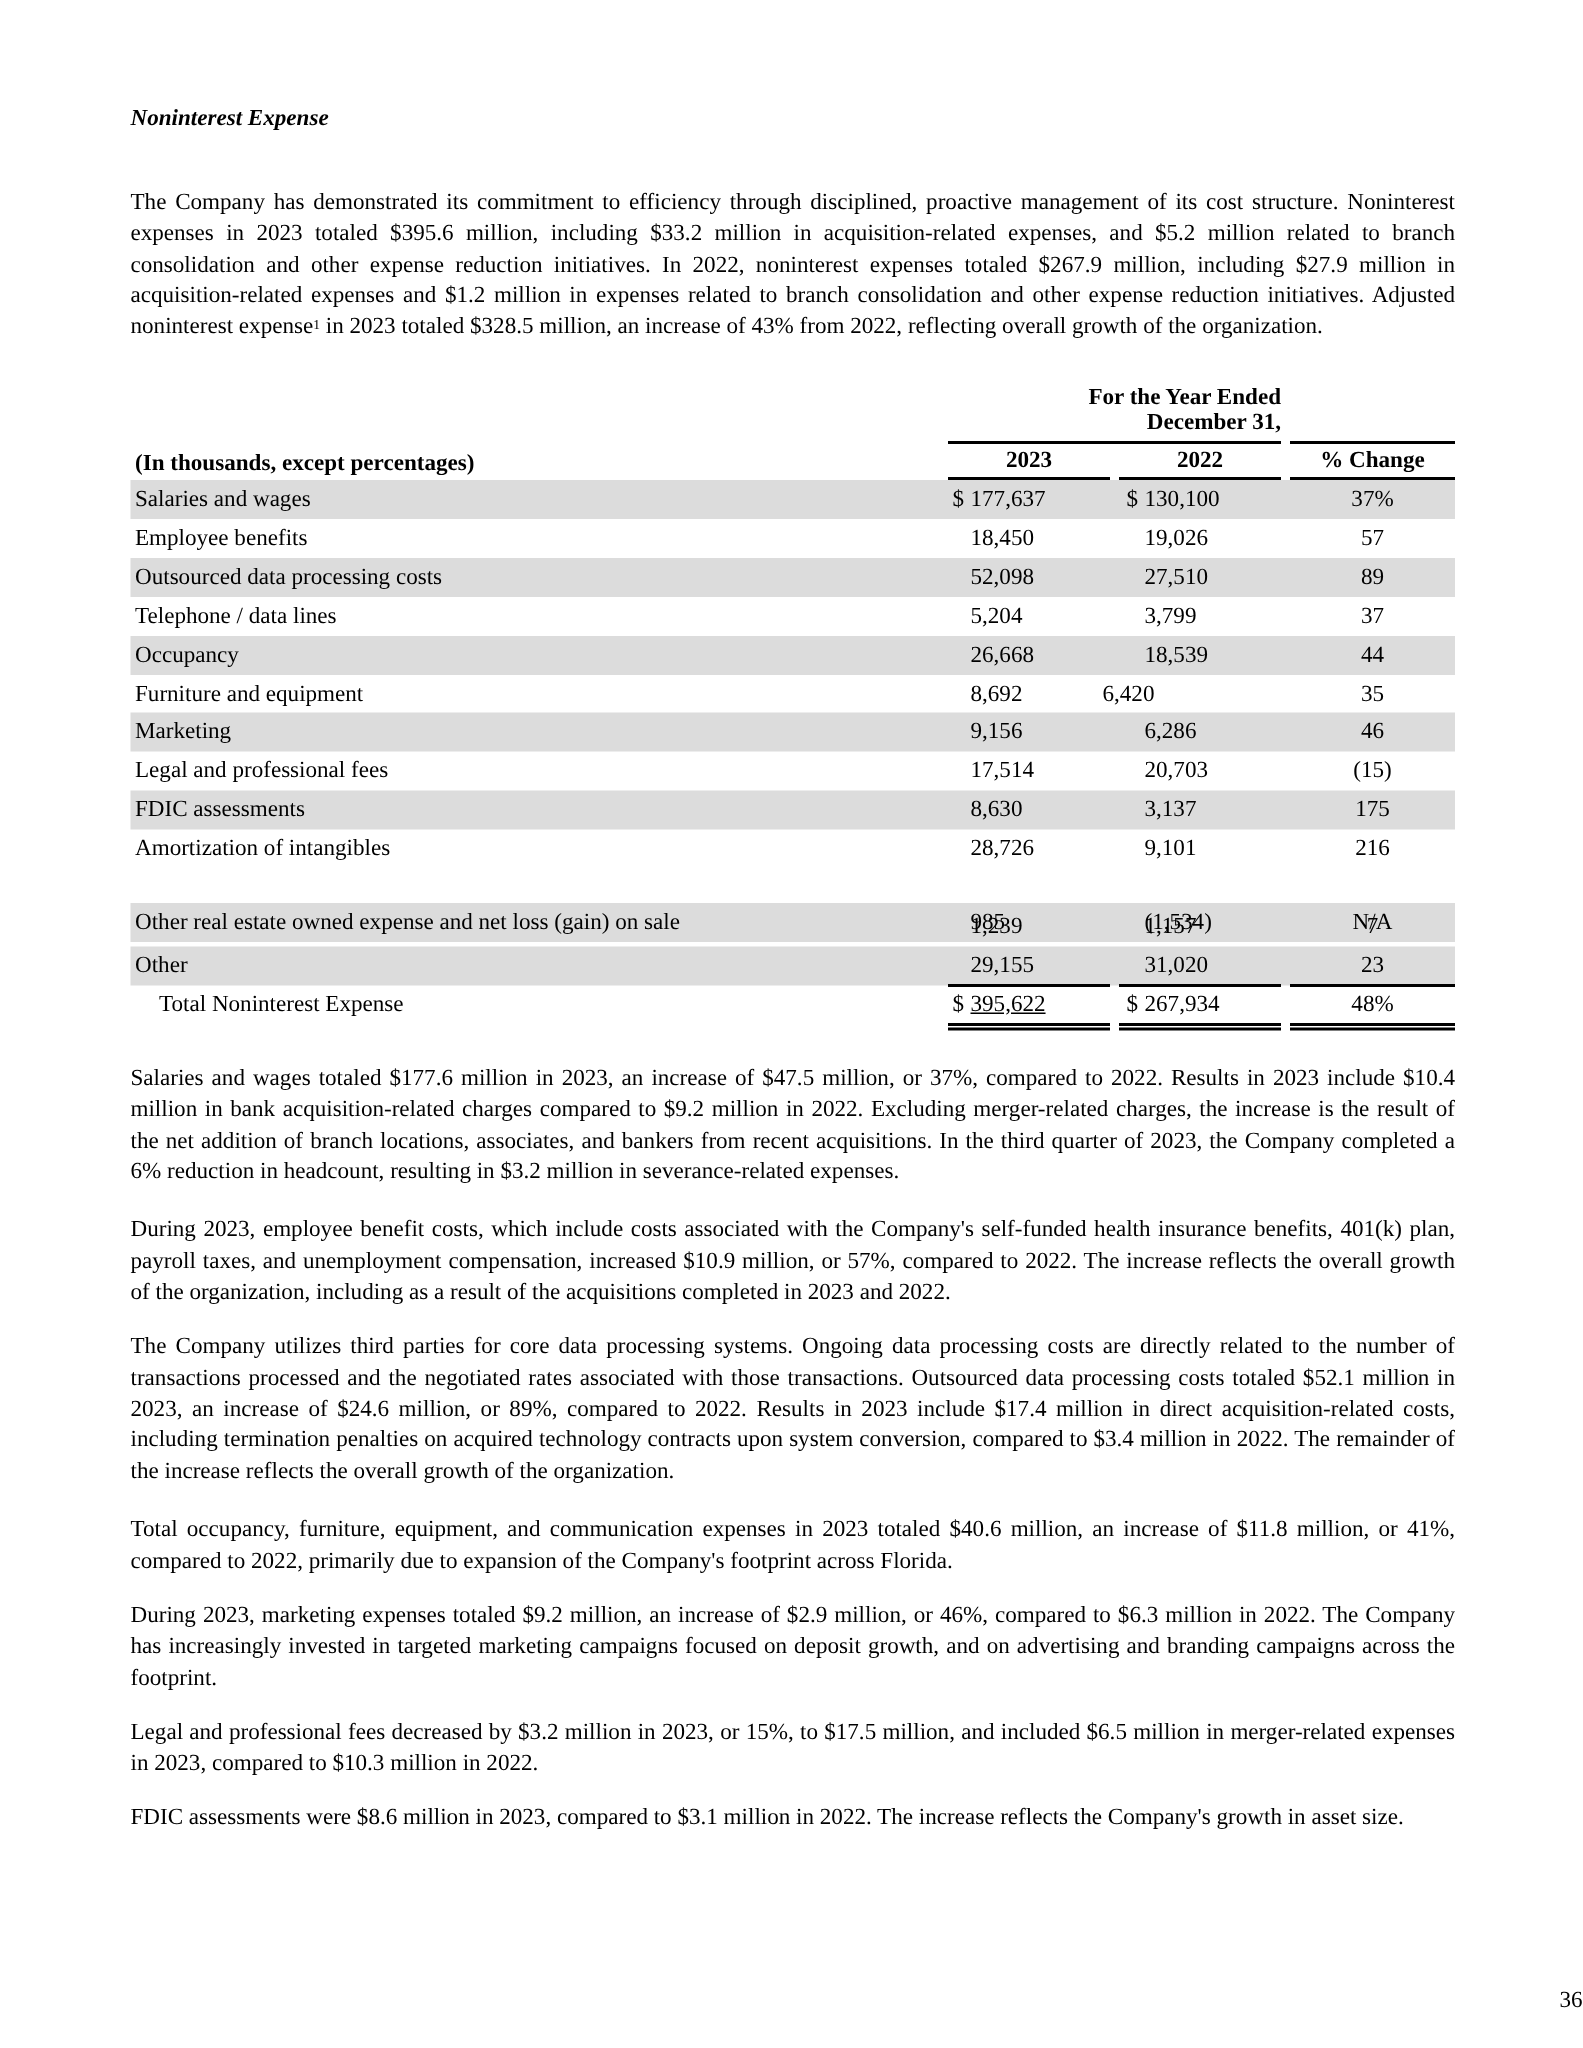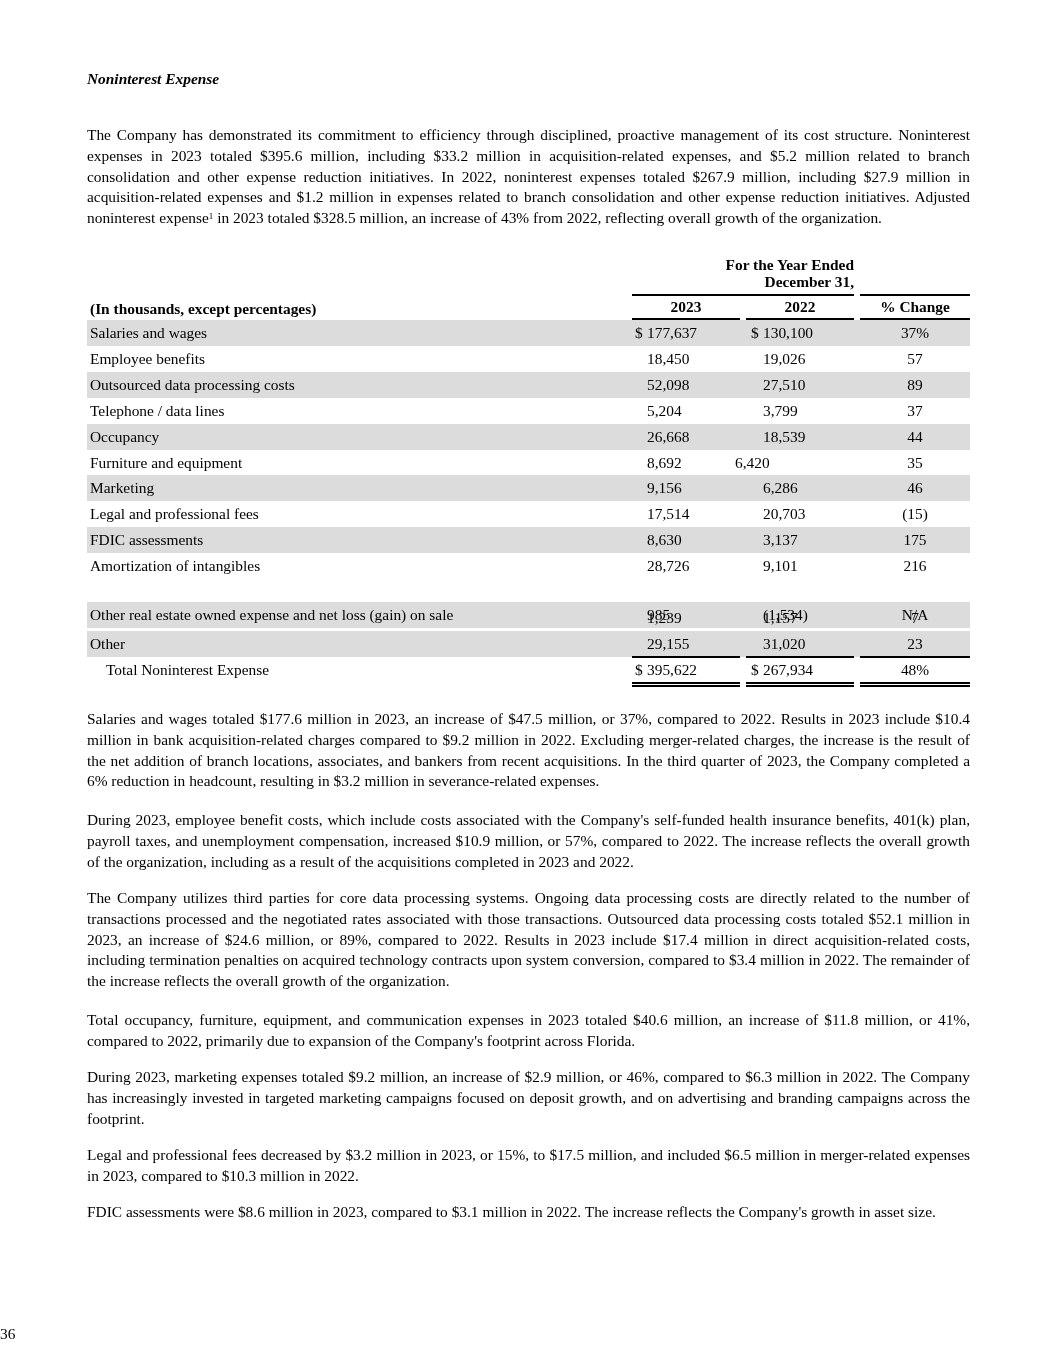--- a/index.html
+++ b/index.html
@@ -16,21 +16,21 @@
   .hdr-line { position: absolute; height: 2px; background: #000; }
   .hdr-cell { position: absolute; top: 42px; font-weight: bold; text-align: center; }
   .row { position: absolute; left: 0; width: 883px; height: 26px; }
   .row.shade { background: #dcdcdc; }
   .lbl { position: absolute; left: 3px; top: 4px; white-space: nowrap; }
   .lbl.bold { font-weight: bold; }
   .lbl.indent { left: 19px; }
   .dollar { position: absolute; top: 4px; }
   .num { position: absolute; top: 4px; text-align: left; }
   .pct { position: absolute; top: 4px; width: 110px; text-align: center; left: 773px; }
-  .page-num { position: absolute; top: 1325px; left: 0; width: 1055px; text-align: left; }
+  .page-num { position: absolute; top: 1325px; left: 0; width: 1055px; text-align: right; }
 </style>
 </head>
 <body>
 
 <div class="page">
   <div class="heading">Noninterest Expense</div>
 
   <p class="para" style="top:125px"><span>The Company has demonstrated its commitment to efficiency through disciplined, proactive management of its cost structure. Noninterest expenses in 2023 totaled $395.6 million, including $33.2 million in acquisition-related expenses, and $5.2 million related to branch consolidation and other expense reduction initiatives. In 2022, noninterest expenses totaled $267.9 million, including $27.9 million in acquisition-related expenses and $1.2 million in expenses related to branch consolidation and other expense reduction initiatives. Adjusted noninterest expense</span><sup>1</sup><span> in 2023 totaled $328.5 million, an increase of 43% from 2022, reflecting overall growth of the organization.</span></p>
 
   <div class="tbl">
@@ -154,21 +154,21 @@
           <span class="pct">23</span>
         </div>
       </div>
 
     <div class="hdr-line" style="left:545px; width:108px; top:400px;"></div>
     <div class="hdr-line" style="left:659px; width:108px; top:400px;"></div>
     <div class="hdr-line" style="left:773px; width:110px; top:400px;"></div>
     <div class="row" style="top:401px;">
       <span class="lbl indent">Total Noninterest Expense</span>
       <span class="dollar" style="left:548px;">$</span>
-      <span class="num" style="left:560px; width:86px;">395,622</span>
+      <span class="num" style="left:560px; width:86px;text-decoration:underline;">395,622</span>
       <span class="dollar" style="left:664px;">$</span>
       <span class="num" style="left:676px; width:91px;">267,934</span>
       <span class="pct">48%</span>
     </div>
     <div class="hdr-line" style="left:545px; width:108px; top:426px; height:1.5px;"></div>
     <div class="hdr-line" style="left:545px; width:108px; top:429px; height:1.5px;"></div>
     <div class="hdr-line" style="left:659px; width:108px; top:426px; height:1.5px;"></div>
     <div class="hdr-line" style="left:659px; width:108px; top:429px; height:1.5px;"></div>
     <div class="hdr-line" style="left:773px; width:110px; top:426px; height:1.5px;"></div>
     <div class="hdr-line" style="left:773px; width:110px; top:429px; height:1.5px;"></div>

